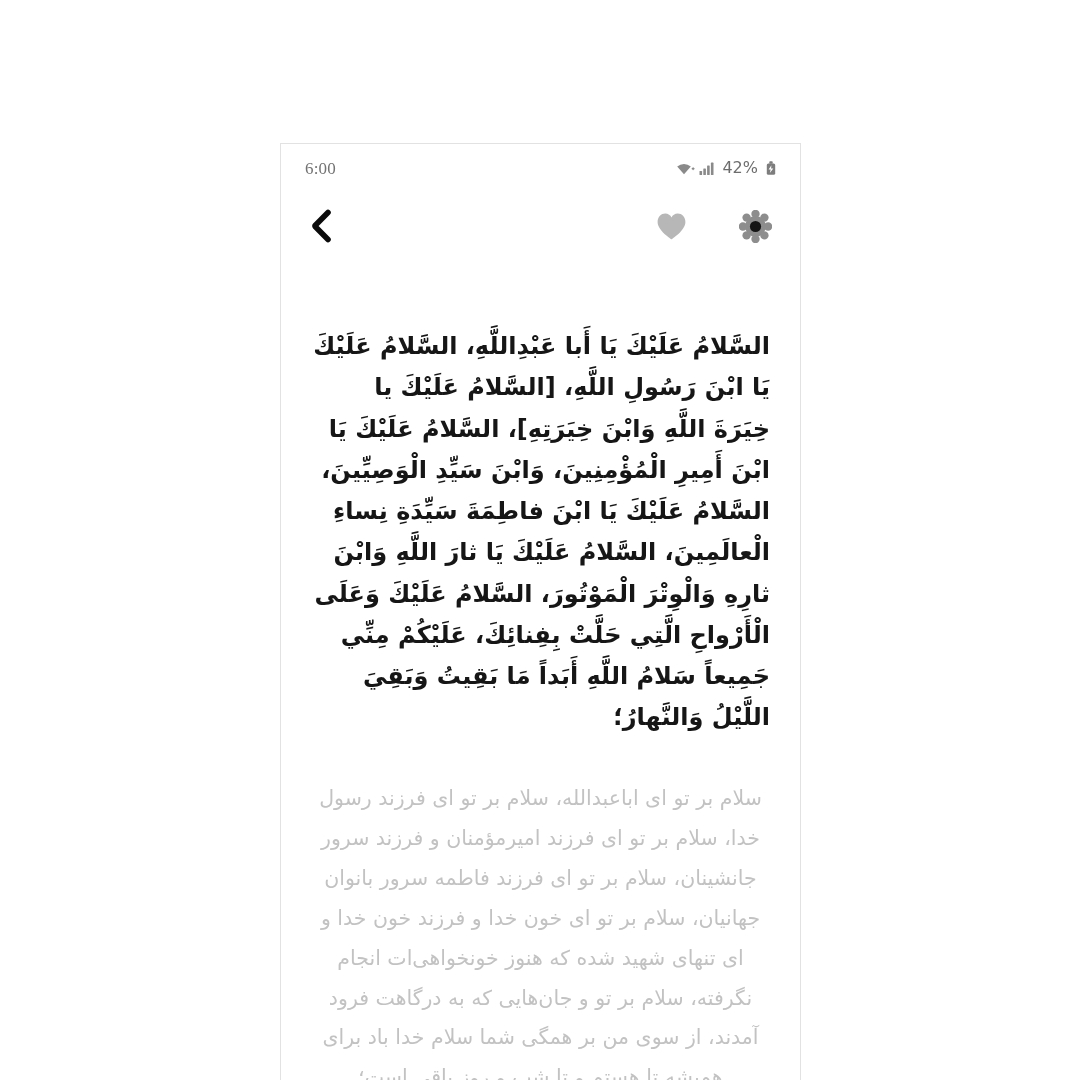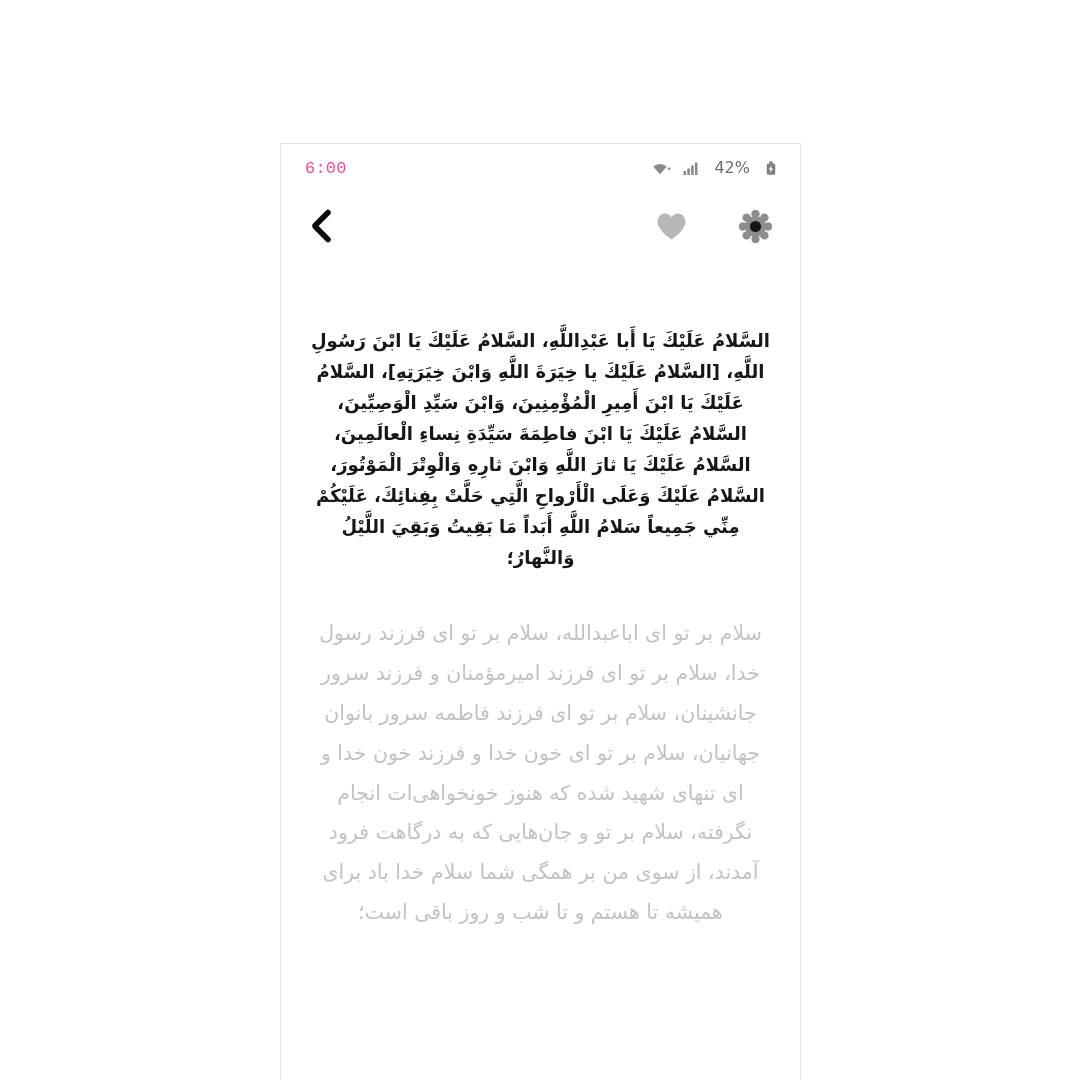--- a/index.html
+++ b/index.html
@@ -40,31 +40,31 @@
     position: relative;
     height: 44px;
     box-sizing: border-box;
     padding: 0 22px 0 24px;
     display: flex;
     align-items: center;
     justify-content: space-between;
     direction: ltr;
   }
   .status-time {
-    font-family: Liberation Mono, monospace;
+    font-family: Liberation Serif, serif;
     font-size: 17px;
-    color: #ec4899;
+    color: #737373;
     letter-spacing: .2px;
     line-height: 1;
     margin-top: 4px;
   }
   .status-right {
     display: flex;
     align-items: center;
-    gap: 12px;
+    gap: 4px;
     margin-top: 4px;
   }
   .status-battery-text {
     font-size: 16px;
     color: #6d6d6d;
     line-height: 1;
     margin: 0 2px;
     font-family: "DejaVu Sans", "Liberation Sans", sans-serif;
   }
   .ico {
@@ -109,24 +109,24 @@
     font-weight: bold;
     color: #171717;
     margin: 18px 0 0 0;
     line-height: 1.5;
     direction: rtl;
   }
 
   .arabic-block {
     margin-top: 62px;
     direction: rtl;
-    text-align: center;
+    text-align: right;
     font-family: "DejaVu Sans", "Liberation Sans", sans-serif;
     font-weight: bold;
-    font-size: 18px;
+    font-size: 24px;
     line-height: 1.72;
     color: #161616;
     letter-spacing: -0.1px;
     padding: 0 8px;
   }
 
   .translation-block {
     margin-top: 40px;
     direction: rtl;
     text-align: center;

